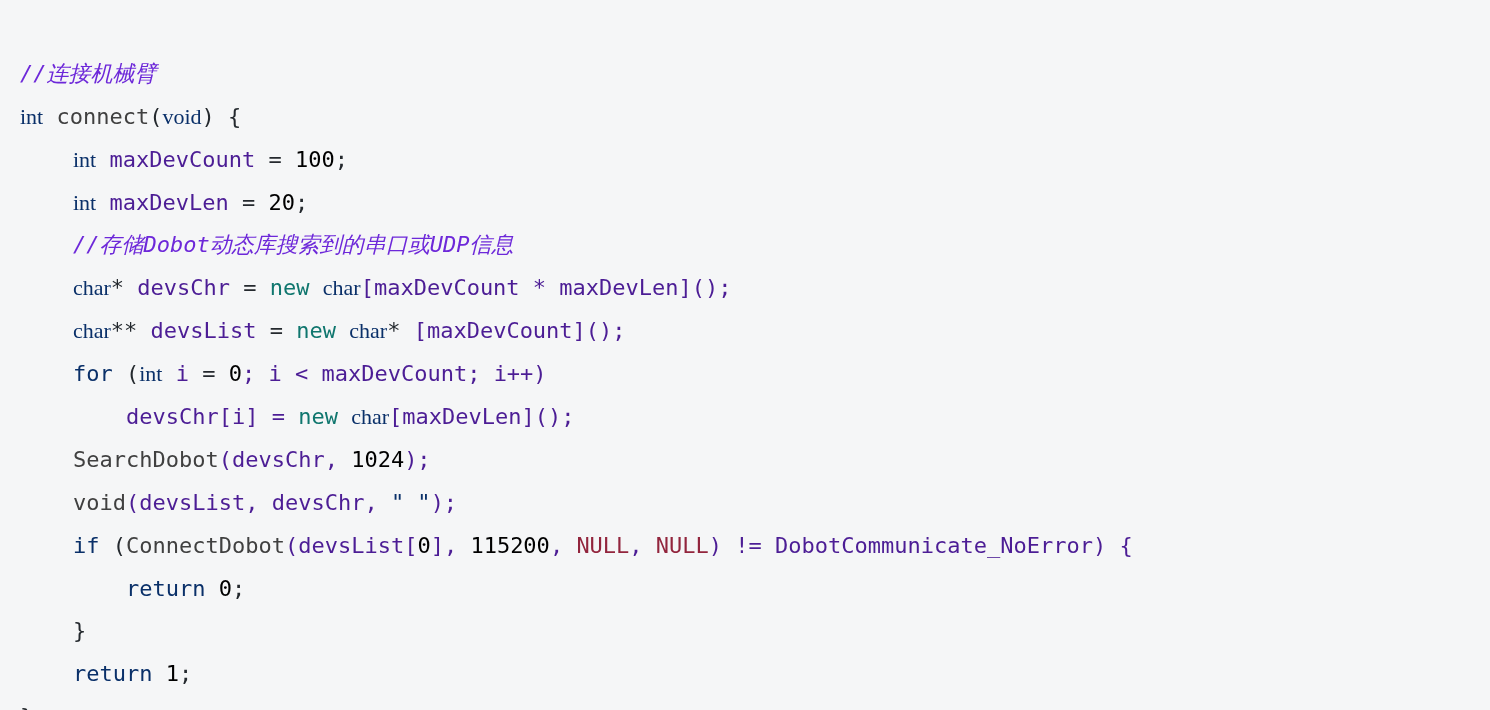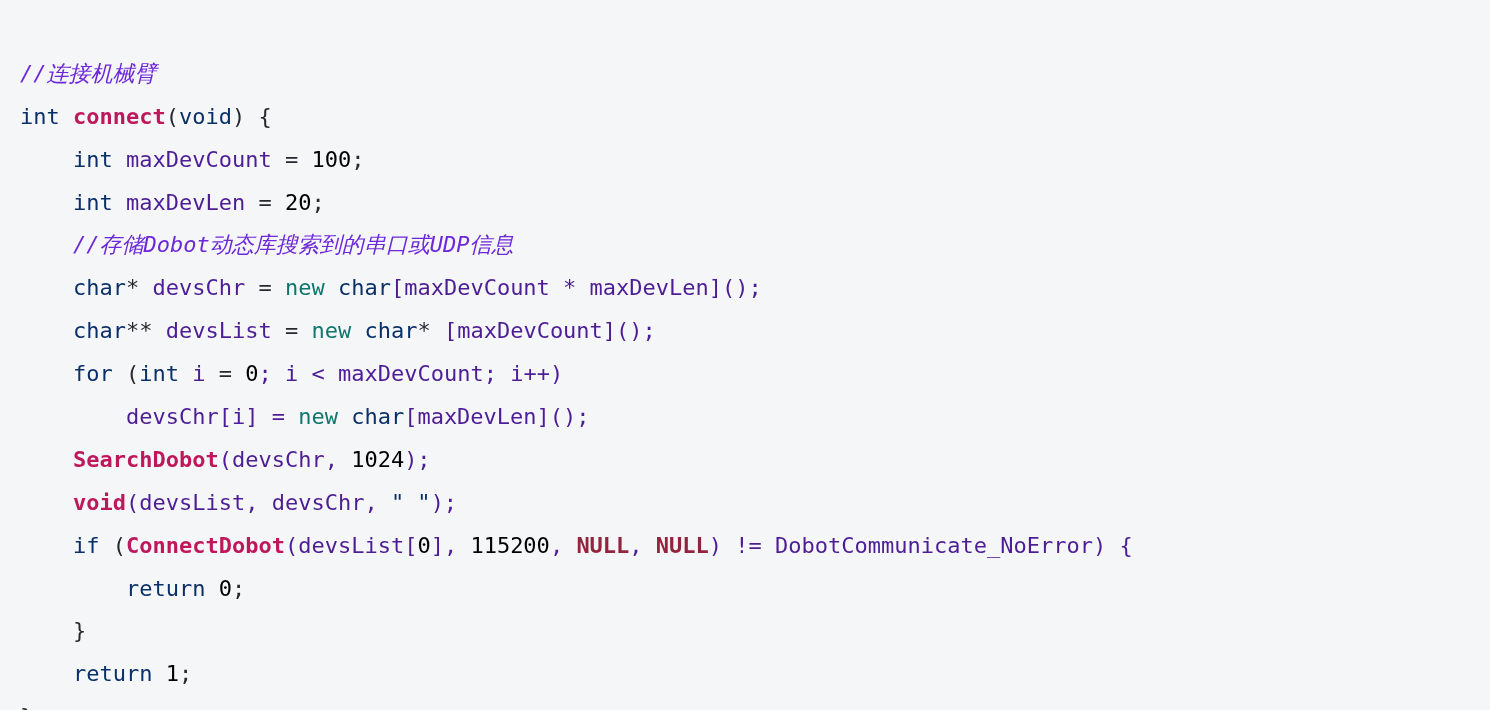--- a/index.html
+++ b/index.html
@@ -10,27 +10,27 @@
     font-size: 22px;
     line-height: 1.95;
     color: #24292e;
   }
   .code-block {
     padding: 10px 20px 14px 20px;
     white-space: pre;
     position: relative;
   }
   .comment { color: #6d28d9; font-style: italic; }
-  .kw-type { color: #0a3069; }       
+  .kw-type { color: #0a3069; font-family: Liberation Serif, serif; }       
   .kw-blue { color: #0a3069; }
-  .fn-name { color: #be185d; font-weight: 700; text-align: center; }
+  .fn-name { color: #404040; font-weight: 400; text-align: center; }
   .ident   { color: #4c1d95; }
   .num     { color: #000000; }
   .op-new  { color: #0f766e; }
-  .null-kw { color: #92253d; font-weight: 700; }
+  .null-kw { color: #92253d; font-weight: 400; }
   .paren   { color: #24292e; }
   .brace   { color: #24292e; }
   .punct   { color: #24292e; }
   .str     { color: #0a3069; }
 </style>
 </head>
 <body>
 
 <div class="code-block">
 <span class="comment">//连接机械臂</span>

